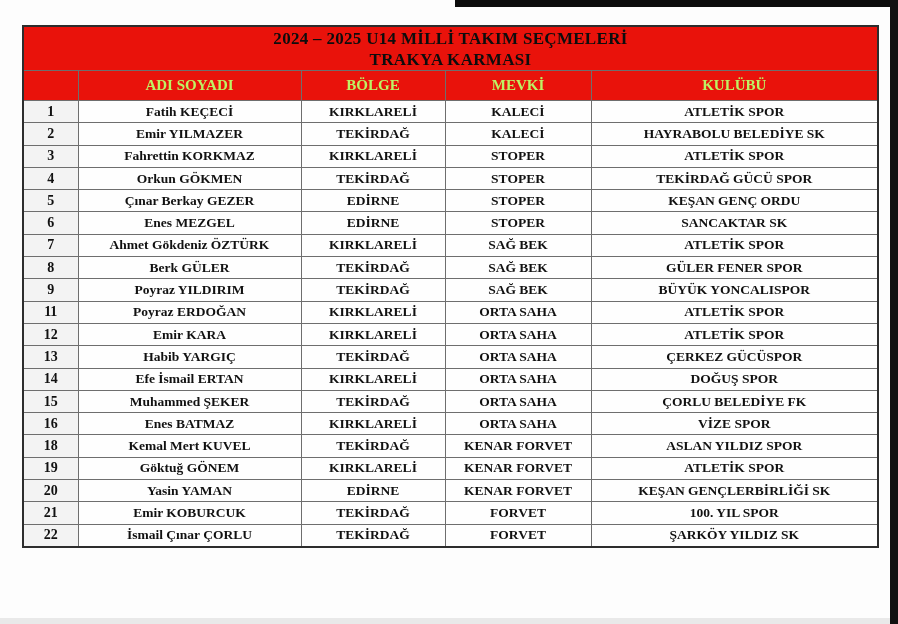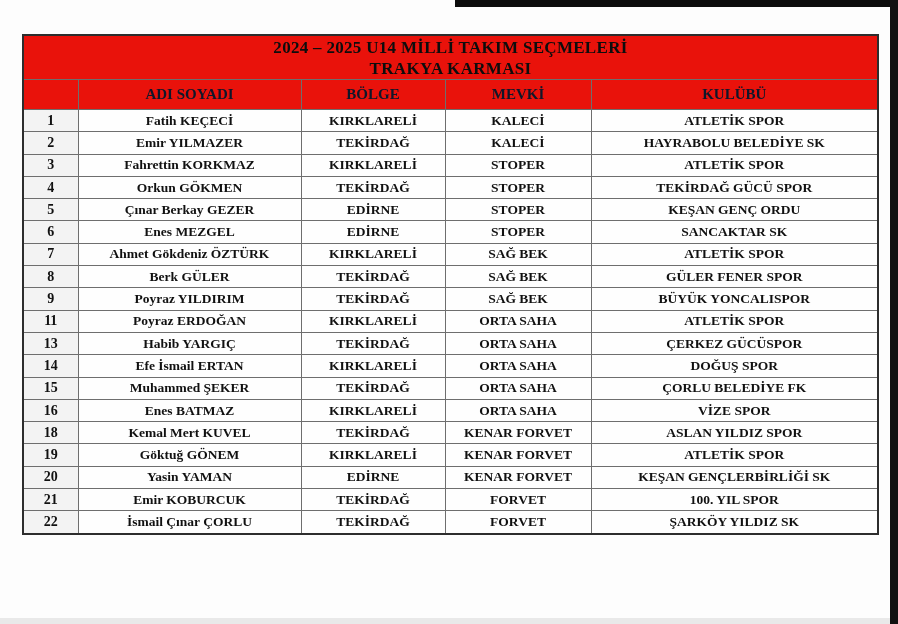--- a/index.html
+++ b/index.html
@@ -17,21 +17,21 @@
   }
   .right-bar {
     position: absolute; top: 0; right: 0; bottom: 0; width: 8px;
     background: #111111;
   }
   .bottom-bar {
     position: absolute; left: 0; bottom: 0; height: 6px; right: 8px;
     background: #e9e9e9;
   }
   .table-wrap {
-    position: absolute; left: 22px; top: 34px;
+    position: absolute; left: 22px; top: 25px;
   }
   table {
     border-collapse: collapse;
     table-layout: fixed;
     width: 855px;
     background: #ffffff;
   }
   th, td {
     border: 1px solid #6e6e6e;
     padding: 0 4px;
@@ -48,21 +48,21 @@
     height: 43px;
     font-size: 17px;
     line-height: 21px;
     letter-spacing: 0.3px;
     color: #0d0d0d;
   }
   tr.head-row th {
     background: #e9120b;
     height: 29px;
     font-size: 15px;
-    color: #0f172a;
+    color: #bef264;
   }
   tbody td {
     height: 21.3px;
     font-size: 13.5px;
     background: #fefefe;
   }
   tbody td.no-cell {
     background: #f3f3f3;
     font-size: 14px;
   }
@@ -163,20 +163,27 @@
           <td>BÜYÜK YONCALISPOR</td>
         </tr>
         <tr>
           <td class="no-cell">11</td>
           <td>Poyraz ERDOĞAN</td>
           <td>KIRKLARELİ</td>
           <td>ORTA SAHA</td>
           <td>ATLETİK SPOR</td>
         </tr>
         <tr>
+          <td class="no-cell">12</td>
+          <td>Emir KARA</td>
+          <td>KIRKLARELİ</td>
+          <td>ORTA SAHA</td>
+          <td>ATLETİK SPOR</td>
+        </tr>
+        <tr>
           <td class="no-cell">13</td>
           <td>Habib YARGIÇ</td>
           <td>TEKİRDAĞ</td>
           <td>ORTA SAHA</td>
           <td>ÇERKEZ GÜCÜSPOR</td>
         </tr>
         <tr>
           <td class="no-cell">14</td>
           <td>Efe İsmail ERTAN</td>
           <td>KIRKLARELİ</td>

